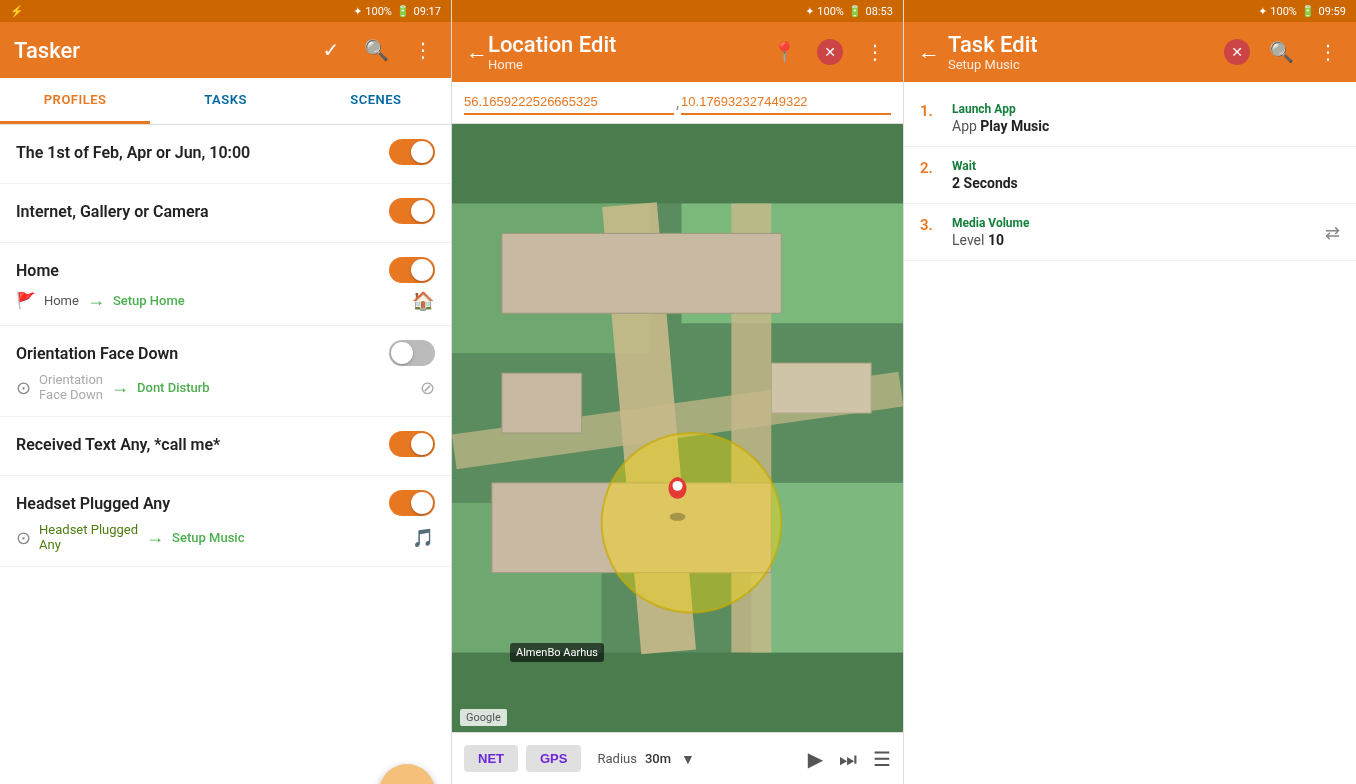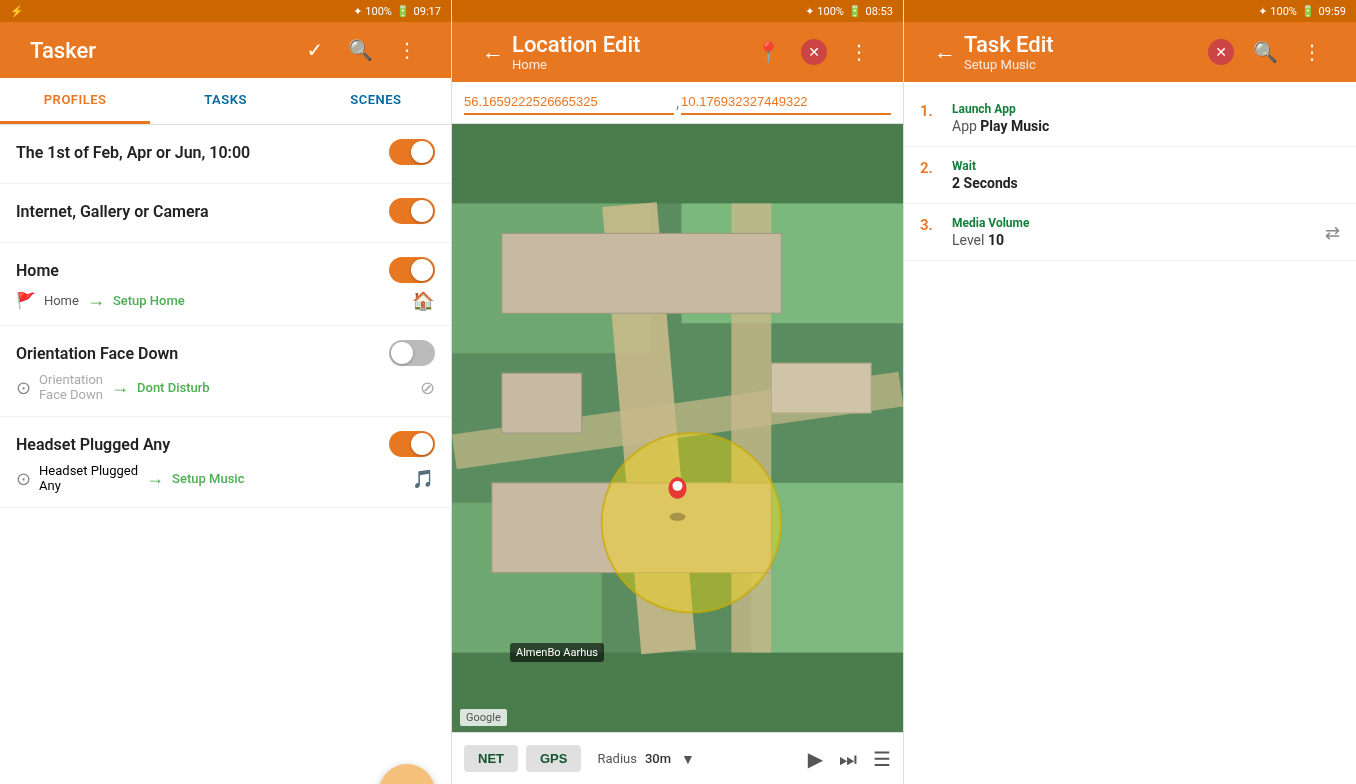--- a/index.html
+++ b/index.html
@@ -33,21 +33,21 @@
       align-items: center;
       height: 22px;
     }
     .status-bar-left { display: flex; align-items: center; gap: 4px; }
     .status-bar-right { display: flex; align-items: center; gap: 4px; }
 
     
     .app-bar {
       background: #E87722;
       color: white;
-      padding: 10px 30px;
+      padding: 10px 14px;
       display: flex;
       align-items: center;
       justify-content: space-between;
       min-height: 56px;
     }
     .app-bar-title {
       font-size: 22px;
       font-weight: 500;
       color: white;
     }
@@ -222,21 +222,21 @@
       gap: 8px;
       min-height: 52px;
     }
     .btn-pill {
       background: #e0e0e0;
       border: none;
       border-radius: 4px;
       padding: 6px 14px;
       font-size: 13px;
       font-weight: 600;
-      color: #14532d;
+      color: #6d28d9;
       cursor: pointer;
     }
     .radius-label { font-size: 13px; color: #555; margin-left: 8px; }
     .radius-value { font-size: 13px; color: #333; font-weight: 500; }
     .bottom-bar-actions { margin-left: auto; display: flex; gap: 16px; align-items: center; }
     .bottom-icon { font-size: 20px; color: #555; cursor: pointer; }
 
     
     .task-list { flex: 1; background: white; overflow-y: auto; padding: 8px 0; }
     .task-item {
@@ -347,29 +347,35 @@
       </div>
       <div class="profile-detail">
         <span style="color:#888; font-size:18px;">⊙</span>
         <span class="profile-condition" style="color:#aaa; font-size:13px;">Orientation<br>Face Down</span>
         <span class="arrow-icon">→</span>
         <span class="profile-task">Dont Disturb</span>
         <span style="margin-left:auto; color:#aaa; font-size:18px;">⊘</span>
       </div>
     </div>
 
+    <div class="profile-item">
+      <div class="profile-header">
+        <span class="profile-name">Received Text Any, *call me*</span>
+        <div class="toggle on"></div>
+      </div>
+    </div>
 
     <div class="profile-item">
       <div class="profile-header">
         <span class="profile-name">Headset Plugged Any</span>
         <div class="toggle on"></div>
       </div>
       <div class="profile-detail">
         <span style="color:#888; font-size:18px;">⊙</span>
-        <span class="profile-condition" style="color:#000000; font-size:13px;">Headset Plugged<br>Any</span>
+        <span class="profile-condition" style="color:#4d7c0f; font-size:13px;">Headset Plugged<br>Any</span>
         <span class="arrow-icon">→</span>
         <span class="profile-task">Setup Music</span>
         <span style="margin-left:auto; color:#555; font-size:18px;">🎵</span>
       </div>
     </div>
   </div>
 
   <div style="position:relative; height:56px;">
     <div class="fab">
       <span>+</span>
@@ -383,21 +389,21 @@
     <div class="status-bar-left"></div>
     <div class="status-bar-right">
       <span>✦ 100%</span>
       <span>🔋</span>
       <span>08:53</span>
     </div>
   </div>
 
   <div class="app-bar">
     <span class="app-bar-back">←</span>
-    <div class="app-bar-title-group" style="flex:1; margin-left:8px;">
+    <div class="app-bar-title-group" style="flex:1; margin-left:0;">
       <span class="app-bar-title">Location Edit</span>
       <span class="app-bar-subtitle">Home</span>
     </div>
     <div class="app-bar-actions">
       <span class="icon-btn">📍</span>
       <span class="icon-btn" style="background:#cc4444; border-radius:50%; width:26px; height:26px; display:flex; align-items:center; justify-content:center; font-size:14px;">✕</span>
       <span class="icon-btn">⋮</span>
     </div>
   </div>
 

